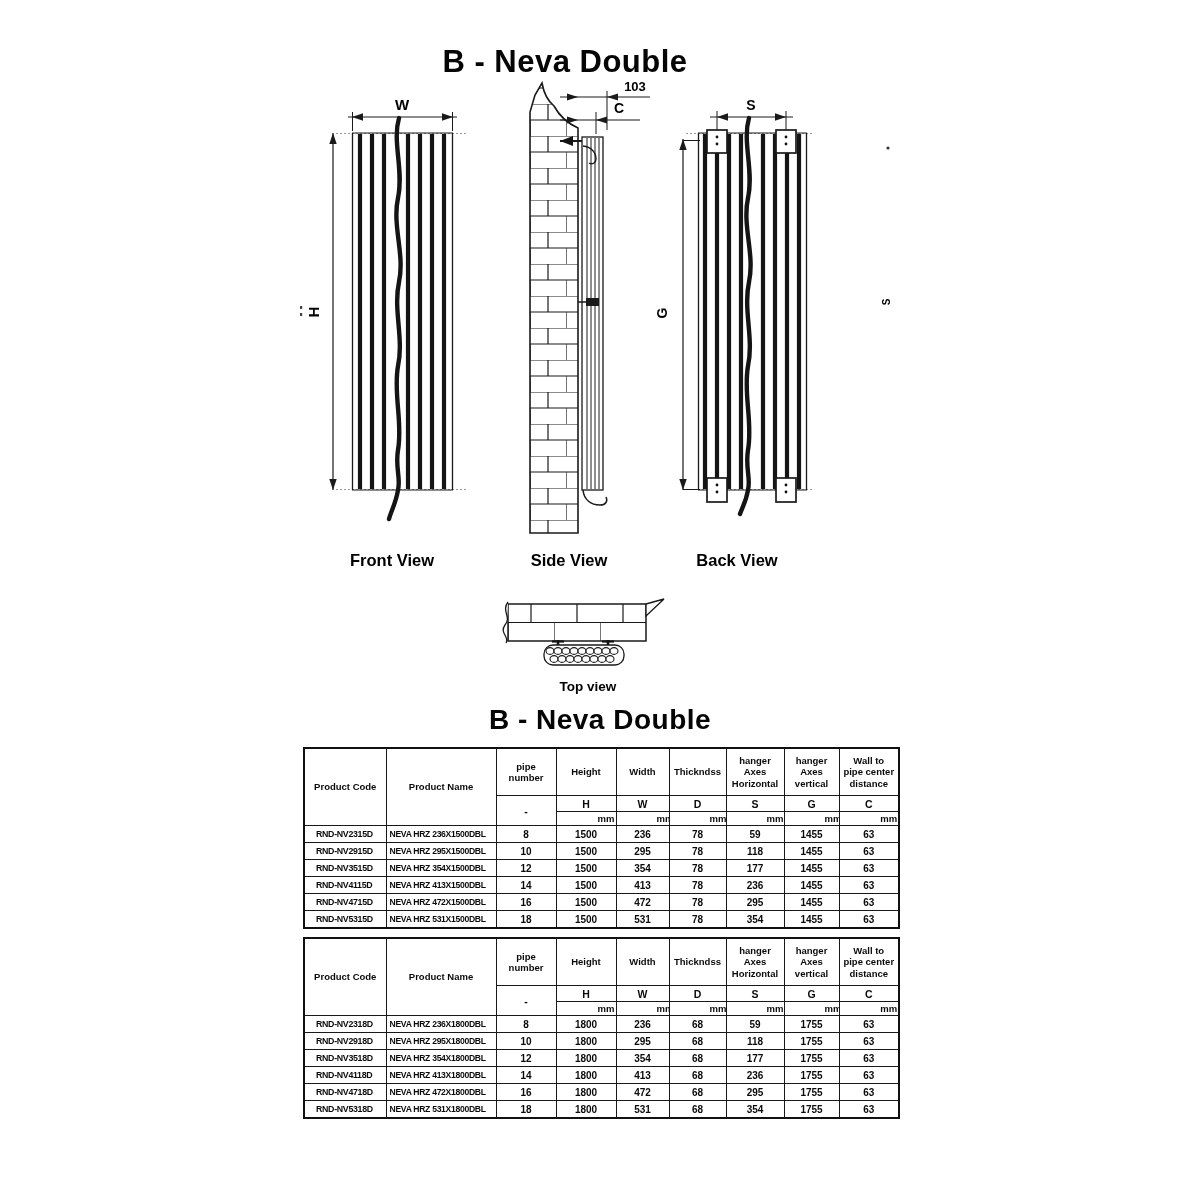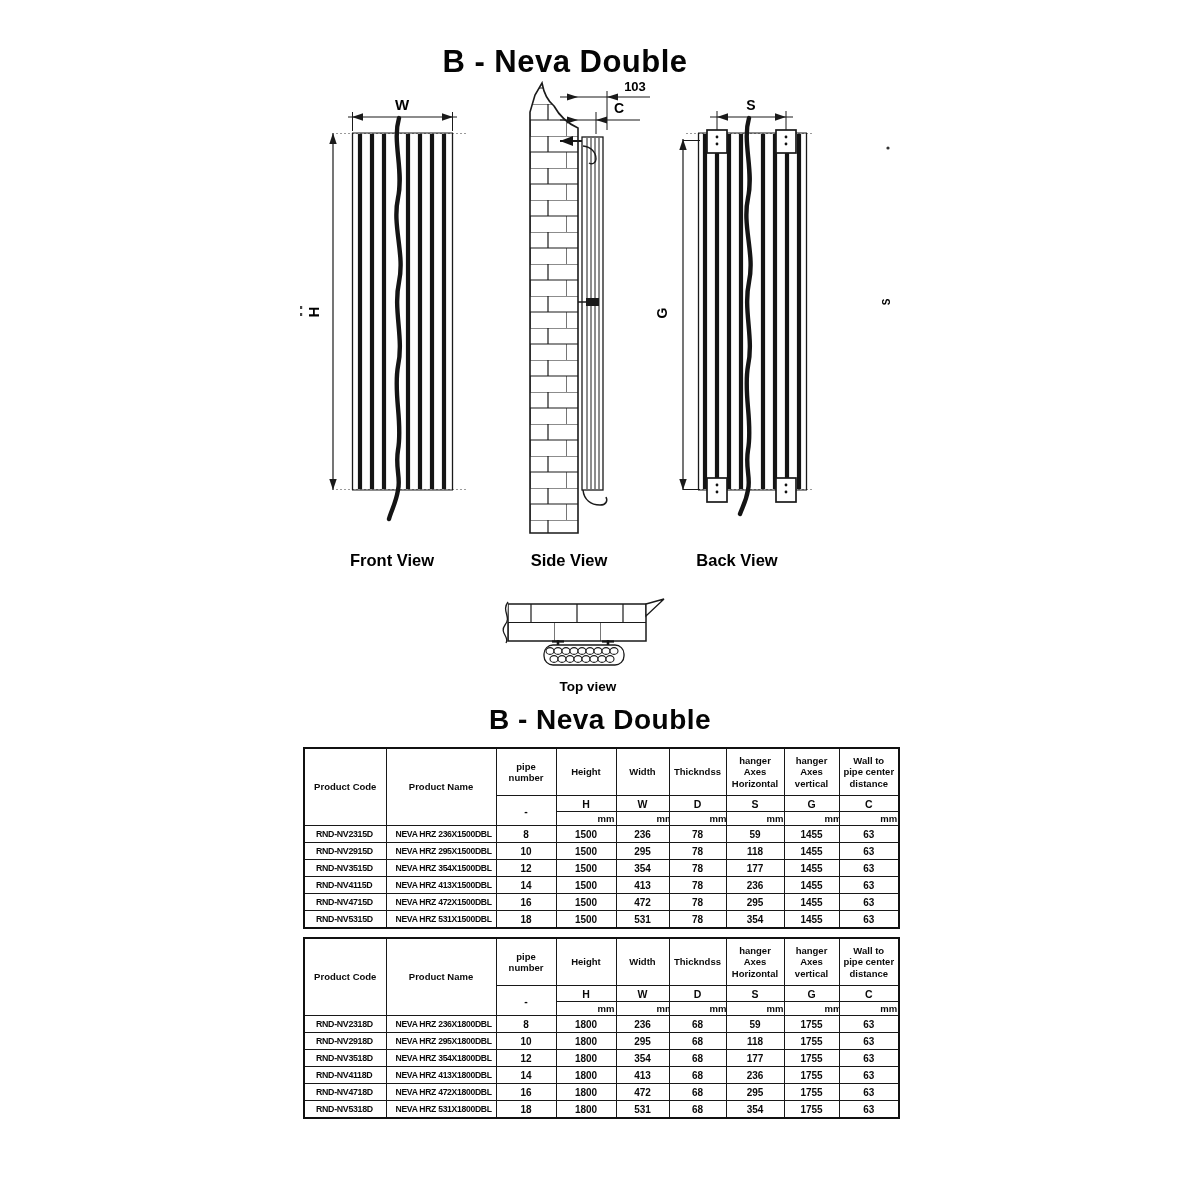--- a/index.html
+++ b/index.html
@@ -23,21 +23,21 @@
   table.spec th,table.spec td{
     border:1px solid #181818;padding:0;text-align:center;vertical-align:middle;
     overflow:hidden;color:#0a0a0a;
   }
   table.spec th{font-size:9.5px;line-height:1.18;white-space:pre-line;font-weight:bold;}
   tr.hdr th{height:46px;}
   tr.sym td{height:15px;font-size:10.5px;font-weight:bold;}
   tr.unit td{height:13px;font-size:9.5px;font-weight:bold;padding-left:40px;}
   tbody.rows td{height:16px;font-size:10px;white-space:nowrap;font-weight:bold;}
   tbody.rows td.code{font-size:8.8px;text-align:left;padding-left:11px;letter-spacing:-.3px;}
-  tbody.rows td.name{font-size:8.6px;text-align:left;padding-left:9px;letter-spacing:-.3px;margin-top:40px;}
+  tbody.rows td.name{font-size:8.6px;text-align:left;padding-left:3px;letter-spacing:-.3px;margin-top:40px;}
   .t2{top:937px;}
   .t1{top:747px;}
 </style>
 </head>
 <body>
 
 <div class="title1">B - Neva Double</div>
 
 <svg class="draw" width="1200" height="745" viewBox="0 0 1200 745">
   <defs>

